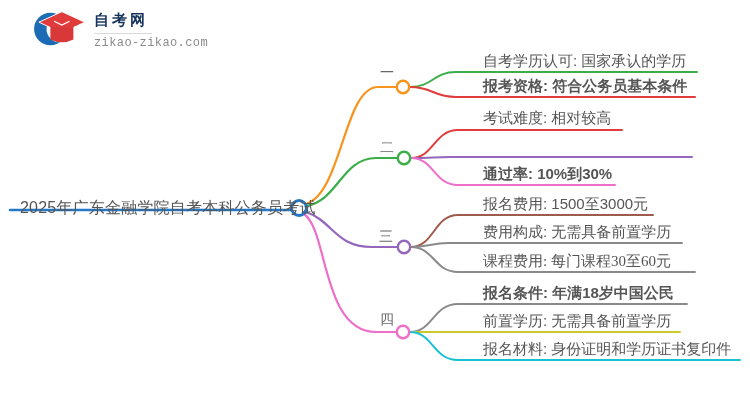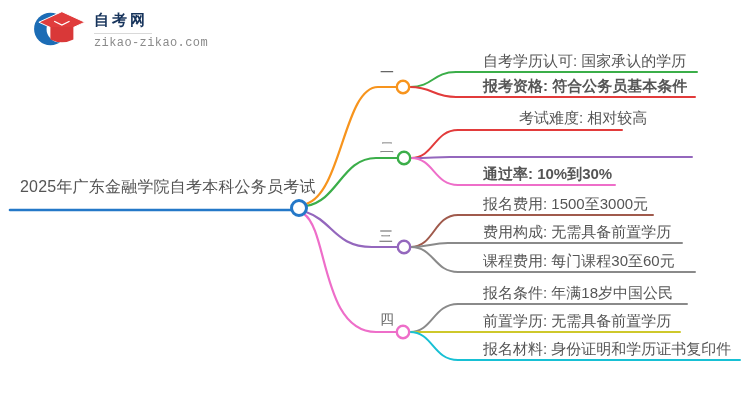--- a/index.html
+++ b/index.html
@@ -3,21 +3,21 @@
 <meta charset="utf-8">
 <style>
   html,body{margin:0;padding:0;}
   body{
     width:750px;height:410px;position:relative;background:#ffffff;overflow:hidden;
     font-family:"Liberation Sans","DejaVu Sans",sans-serif;
   }
   #stage{position:absolute;inset:0;width:750px;height:410px;}
   svg.lines{position:absolute;left:0;top:0;}
   .root-label{
-    position:absolute;left:20px;top:177px;width:280px;height:20px;
+    position:absolute;left:20px;top:198px;width:280px;height:20px;
     font-size:16px;color:#555;letter-spacing:0.2px;white-space:nowrap;
   }
   .leaf-label{
     position:absolute;left:483px;height:18px;line-height:18px;
     font-size:15px;color:#555;white-space:nowrap;
   }
   .branch-num{
     position:absolute;width:20px;height:16px;line-height:16px;text-align:center;
     font-size:14px;color:#666;
   }
@@ -85,24 +85,24 @@
   <div class="root-label">2025年广东金融学院自考本科公务员考试</div>
 
   <div class="branch-num" style="left:377px;top:64px;">一</div>
   <div class="branch-num" style="left:377px;top:139px;">二</div>
   <div class="branch-num" style="left:376px;top:228px;">三</div>
   <div class="branch-num" style="left:377px;top:311px;">四</div>
 
   <div class="leaf-label" style="top:52px;">自考学历认可: 国家承认的学历</div>
   <div class="leaf-label" style="top:77px;font-weight:bold;">报考资格: 符合公务员基本条件</div>
 
-  <div class="leaf-label" style="top:109px;margin-left:36px;">考试难度: 相对较高</div>
+  <div class="leaf-label" style="top:109px;">考试难度: 相对较高</div>
   <div class="leaf-label" style="top:165px;font-weight:bold;">通过率: 10%到30%</div>
 
   <div class="leaf-label" style="top:195px;text-align:center;">报名费用: 1500至3000元</div>
   <div class="leaf-label" style="top:223px;">费用构成: 无需具备前置学历</div>
-  <div class="leaf-label" style="top:252px;">课程费用: 每门课程30至60元</div>
+  <div class="leaf-label" style="top:252px;font-family:Liberation Serif, serif;">课程费用: 每门课程30至60元</div>
 
-  <div class="leaf-label" style="top:284px;">报名条件: 年满18岁中国公民</div>
+  <div class="leaf-label" style="top:284px;font-weight:bold;">报名条件: 年满18岁中国公民</div>
   <div class="leaf-label" style="top:312px;">前置学历: 无需具备前置学历</div>
   <div class="leaf-label" style="top:340px;">报名材料: 身份证明和学历证书复印件</div>
 
 </div>
 
 </body></html>

